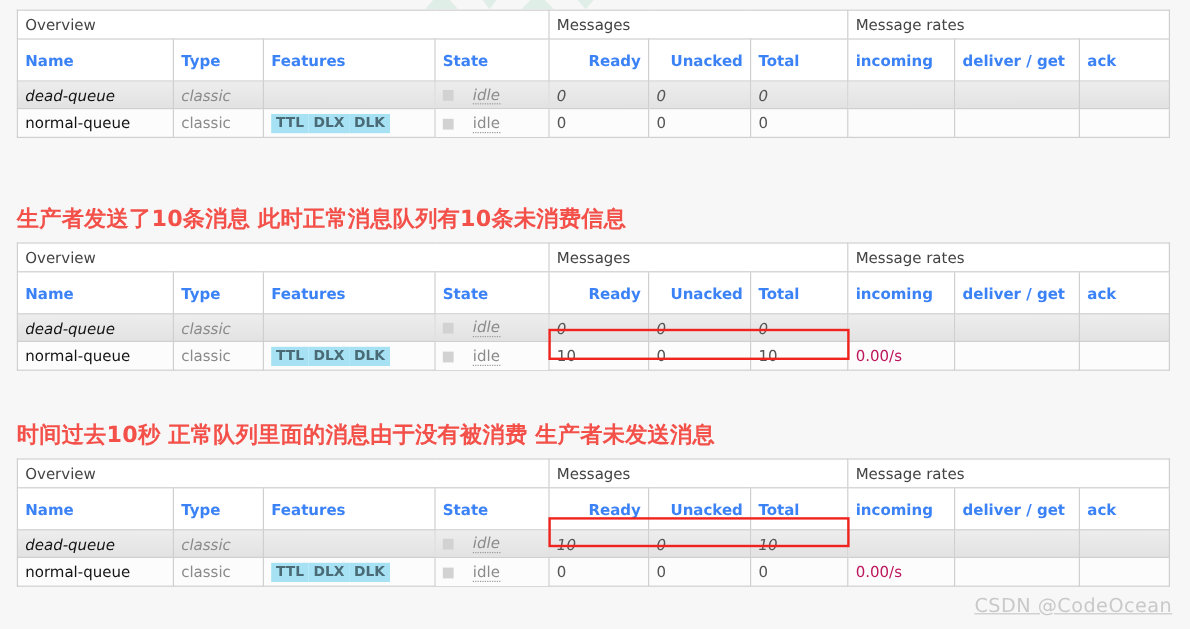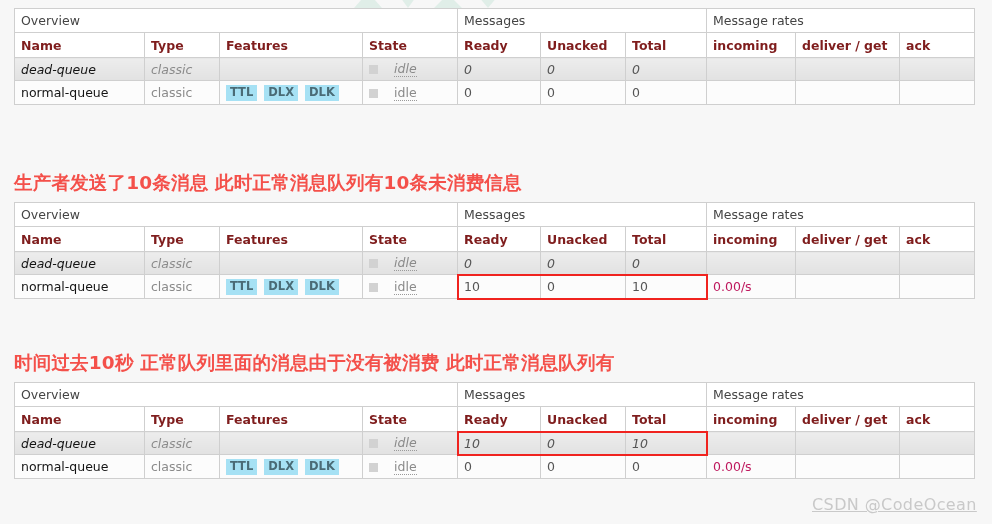--- a/index.html
+++ b/index.html
@@ -84,25 +84,25 @@
     color: #444;
     font-size: 12.5px;
     height: 24px;
     border-bottom: 1px solid #cfcfcf;
   }
 
   
   tr.col-row th {
     background: #fff;
     font-weight: bold;
-    color: #7f1d1d;
+    color: #3b82f6;
     font-size: 12.5px;
-    height: 25px;
-  }
-  tr.col-row th.num { }
+    height: 35px;
+  }
+  tr.col-row th.num { text-align: right; }
 
   
   tr.qrow td { font-size: 12.5px; }
   tr.qrow.odd td {
     background: linear-gradient(to bottom, #ededed 0%, #e2e2e2 100%);
     font-style: italic;
   }
   tr.qrow.even td {
     background: #fcfcfc;
   }
@@ -126,21 +126,21 @@
 
   
   .feat {
     display: inline-block;
     background: #a6e1f4;
     color: #4a6b76;
     border-radius: 0;
     font-size: 11.5px;
     font-weight: bold;
     padding: 1px 4px 2px 4px;
-    margin-right: 7px;
+    margin-right: 0;
     line-height: 13px;
   }
 
   
   td.state {
     text-align: right;
     padding-right: 12px;
     position: relative;
   }
   .state-box {
@@ -318,21 +318,21 @@
                 <td class="rate"></td>
               </tr>
             </tbody>
         </table>
       <div class="hl" style="left: 442.547px; top: 71.5px; width: 251.016px; height: 26px;"></div>
         </div>
     </div>
   </div>
 
   <div class="section" id="sec-2" style="top:352px;">
-    <div class="heading red">时间过去10秒  正常队列里面的消息由于没有被消费 此时正常消息队列有</div>
+    <div class="heading red">时间过去10秒  正常队列里面的消息由于没有被消费 生产者未发送消息</div>
     <div class="tbl-wrap" style="margin-top:8px;">
       <div style="position:relative;">
         <table class="qtable">
           <colgroup>
             <col class="c-name">
               <col class="c-type">
               <col class="c-feat">
               <col class="c-state">
             <col class="c-ready">
               <col class="c-unacked">

